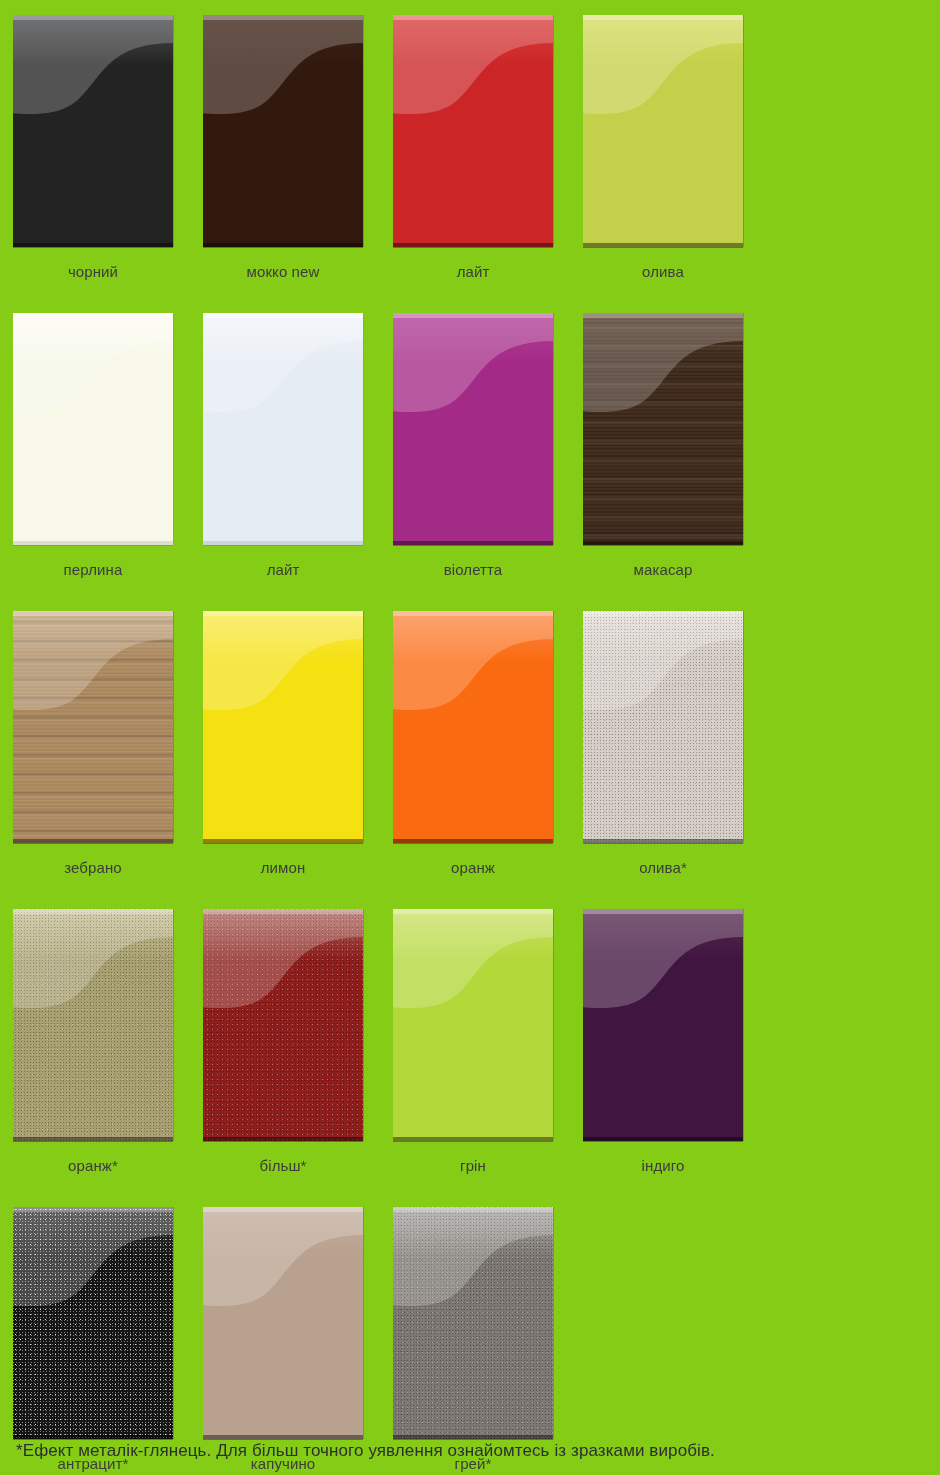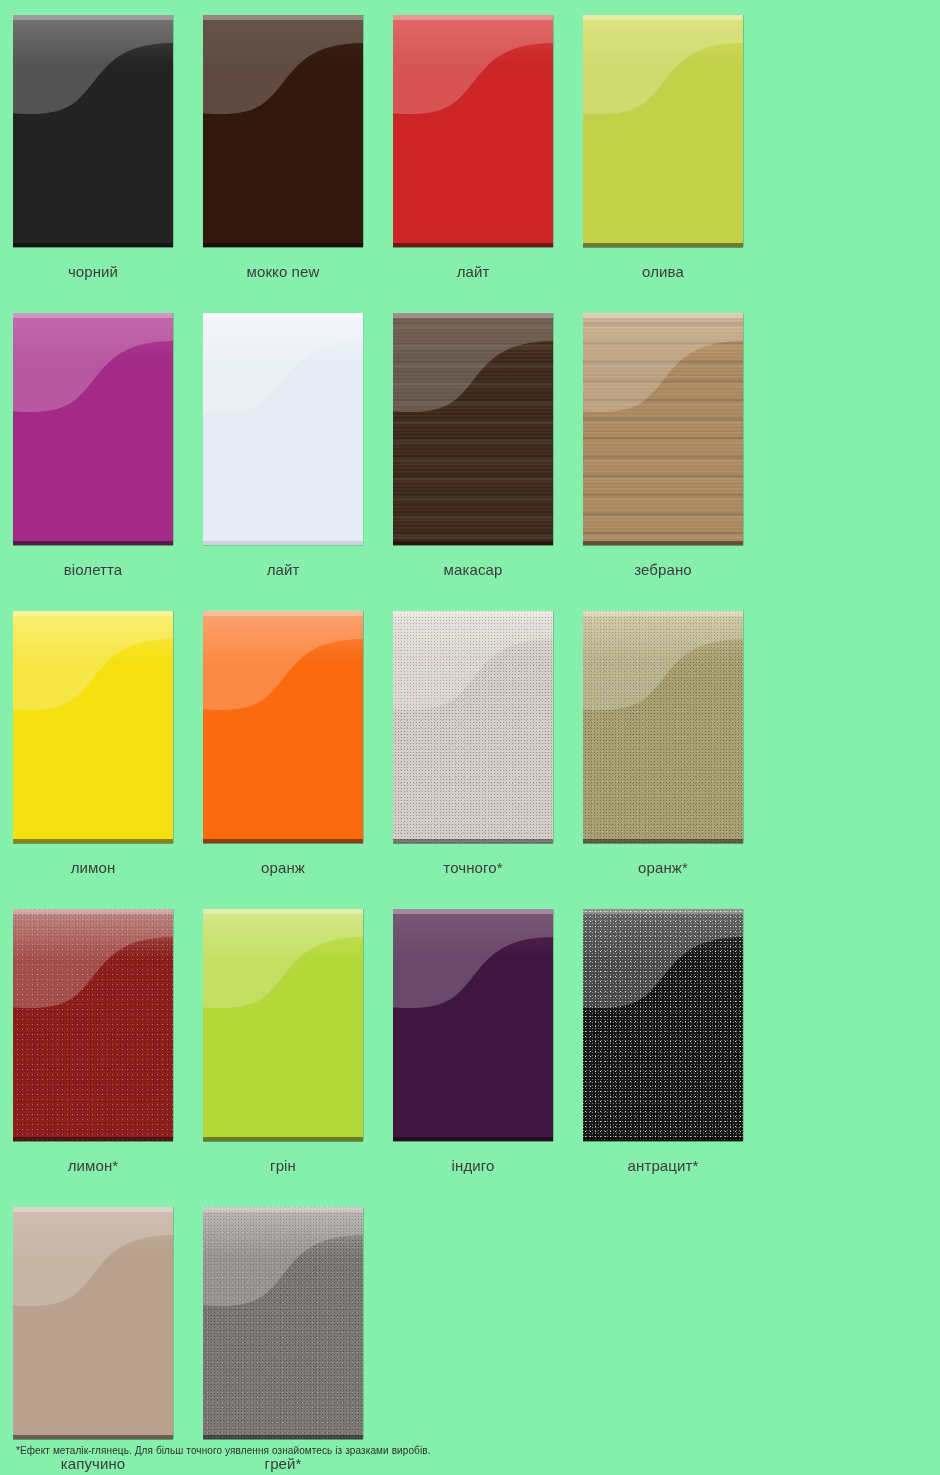--- a/index.html
+++ b/index.html
@@ -10,21 +10,21 @@
   body {
     width: 940px;
     height: 1475px;
     font-family: "Liberation Sans", "DejaVu Sans", sans-serif;
     overflow: hidden;
   }
   #palette-page {
     position: relative;
     width: 940px;
     height: 1475px;
-    background: #86efac;
+    background: #84cc16;
   }
 
   
   .swatch-grid {
     position: absolute;
     left: 0;
     top: 0;
     width: 940px;
     display: flex;
     flex-wrap: wrap;
@@ -139,21 +139,21 @@
     color: #3c3c3c;
     letter-spacing: 0.1px;
     white-space: nowrap;
   }
 
   
   .footnote {
     position: absolute;
     left: 16px;
     bottom: 14px;
-    font-size: 10px;
+    font-size: 17px;
     line-height: 20px;
     color: #2f2f2f;
     letter-spacing: 0.1px;
     white-space: nowrap;
   }
 </style>
 </head>
 <body>
 
 <div id="palette-page">
@@ -213,50 +213,65 @@
             <svg viewBox="0 0 164 105" preserveAspectRatio="none">
               <path d="M0,0 L164,0 L164,30 C 140,30 120,34 104,46 C 86,60 76,82 60,92 C 44,102 22,102 0,100 Z" fill="rgba(255,255,255,0.22)"></path>
             </svg>
           </div>
           <div class="swatch-topedge"></div>
           <div class="swatch-bottomedge"></div>
         </div>
         <div class="swatch-label">олива</div>
       </div>
       <div class="swatch-cell">
-        <div class="swatch-tile">
-          <div class="swatch-base" style="background: linear-gradient(rgb(176, 63, 149) 0%, rgb(163, 42, 135) 22%, rgb(163, 42, 135) 100%);"></div>
-          <div class="swatch-grain"></div>
-          <div class="swatch-metal"></div>
-          <div class="swatch-gloss">
-            <svg viewBox="0 0 164 105" preserveAspectRatio="none">
-              <path d="M0,0 L164,0 L164,30 C 140,30 120,34 104,46 C 86,60 76,82 60,92 C 44,102 22,102 0,100 Z" fill="rgba(255,255,255,0.22)"></path>
-            </svg>
-          </div>
-          <div class="swatch-topedge"></div>
-          <div class="swatch-bottomedge"></div>
-        </div>
-        <div class="swatch-label">віолетта</div>
+        <div class="swatch-tile pale">
+          <div class="swatch-base" style="background: linear-gradient(rgb(252, 252, 242) 0%, rgb(247, 248, 232) 22%, rgb(247, 248, 232) 100%);"></div>
+          <div class="swatch-grain"></div>
+          <div class="swatch-metal"></div>
+          <div class="swatch-gloss">
+            <svg viewBox="0 0 164 105" preserveAspectRatio="none">
+              <path d="M0,0 L164,0 L164,30 C 140,30 120,34 104,46 C 86,60 76,82 60,92 C 44,102 22,102 0,100 Z" fill="rgba(255,255,255,0.22)"></path>
+            </svg>
+          </div>
+          <div class="swatch-topedge"></div>
+          <div class="swatch-bottomedge"></div>
+        </div>
+        <div class="swatch-label">перлина</div>
       </div>
       <div class="swatch-cell">
         <div class="swatch-tile pale">
           <div class="swatch-base" style="background: linear-gradient(rgb(241, 245, 250) 0%, rgb(230, 236, 244) 22%, rgb(230, 236, 244) 100%);"></div>
           <div class="swatch-grain"></div>
           <div class="swatch-metal"></div>
           <div class="swatch-gloss">
             <svg viewBox="0 0 164 105" preserveAspectRatio="none">
               <path d="M0,0 L164,0 L164,30 C 140,30 120,34 104,46 C 86,60 76,82 60,92 C 44,102 22,102 0,100 Z" fill="rgba(255,255,255,0.22)"></path>
             </svg>
           </div>
           <div class="swatch-topedge"></div>
           <div class="swatch-bottomedge"></div>
         </div>
         <div class="swatch-label">лайт</div>
       </div>
       <div class="swatch-cell">
+        <div class="swatch-tile">
+          <div class="swatch-base" style="background: linear-gradient(rgb(176, 63, 149) 0%, rgb(163, 42, 135) 22%, rgb(163, 42, 135) 100%);"></div>
+          <div class="swatch-grain"></div>
+          <div class="swatch-metal"></div>
+          <div class="swatch-gloss">
+            <svg viewBox="0 0 164 105" preserveAspectRatio="none">
+              <path d="M0,0 L164,0 L164,30 C 140,30 120,34 104,46 C 86,60 76,82 60,92 C 44,102 22,102 0,100 Z" fill="rgba(255,255,255,0.22)"></path>
+            </svg>
+          </div>
+          <div class="swatch-topedge"></div>
+          <div class="swatch-bottomedge"></div>
+        </div>
+        <div class="swatch-label">віолетта</div>
+      </div>
+      <div class="swatch-cell">
         <div class="swatch-tile wood">
           <div class="swatch-base" style="background: linear-gradient(rgb(74, 48, 28) 0%, rgb(58, 36, 21) 22%, rgb(58, 36, 21) 100%);"></div>
           <div class="swatch-grain"></div>
           <div class="swatch-metal"></div>
           <div class="swatch-gloss">
             <svg viewBox="0 0 164 105" preserveAspectRatio="none">
               <path d="M0,0 L164,0 L164,30 C 140,30 120,34 104,46 C 86,60 76,82 60,92 C 44,102 22,102 0,100 Z" fill="rgba(255,255,255,0.22)"></path>
             </svg>
           </div>
           <div class="swatch-topedge"></div>
@@ -315,21 +330,21 @@
           <div class="swatch-grain"></div>
           <div class="swatch-metal"></div>
           <div class="swatch-gloss">
             <svg viewBox="0 0 164 105" preserveAspectRatio="none">
               <path d="M0,0 L164,0 L164,30 C 140,30 120,34 104,46 C 86,60 76,82 60,92 C 44,102 22,102 0,100 Z" fill="rgba(255,255,255,0.22)"></path>
             </svg>
           </div>
           <div class="swatch-topedge"></div>
           <div class="swatch-bottomedge"></div>
         </div>
-        <div class="swatch-label">точного*</div>
+        <div class="swatch-label">олива*</div>
       </div>
       <div class="swatch-cell">
         <div class="swatch-tile metal">
           <div class="swatch-base" style="background: linear-gradient(rgb(198, 191, 146) 0%, rgb(168, 160, 112) 22%, rgb(168, 160, 112) 100%);"></div>
           <div class="swatch-grain"></div>
           <div class="swatch-metal"></div>
           <div class="swatch-gloss">
             <svg viewBox="0 0 164 105" preserveAspectRatio="none">
               <path d="M0,0 L164,0 L164,30 C 140,30 120,34 104,46 C 86,60 76,82 60,92 C 44,102 22,102 0,100 Z" fill="rgba(255,255,255,0.22)"></path>
             </svg>
@@ -345,21 +360,21 @@
           <div class="swatch-grain"></div>
           <div class="swatch-metal"></div>
           <div class="swatch-gloss">
             <svg viewBox="0 0 164 105" preserveAspectRatio="none">
               <path d="M0,0 L164,0 L164,30 C 140,30 120,34 104,46 C 86,60 76,82 60,92 C 44,102 22,102 0,100 Z" fill="rgba(255,255,255,0.22)"></path>
             </svg>
           </div>
           <div class="swatch-topedge"></div>
           <div class="swatch-bottomedge"></div>
         </div>
-        <div class="swatch-label">лимон*</div>
+        <div class="swatch-label">більш*</div>
       </div>
       <div class="swatch-cell">
         <div class="swatch-tile">
           <div class="swatch-base" style="background: linear-gradient(rgb(201, 225, 103) 0%, rgb(179, 216, 58) 22%, rgb(179, 216, 58) 100%);"></div>
           <div class="swatch-grain"></div>
           <div class="swatch-metal"></div>
           <div class="swatch-gloss">
             <svg viewBox="0 0 164 105" preserveAspectRatio="none">
               <path d="M0,0 L164,0 L164,30 C 140,30 120,34 104,46 C 86,60 76,82 60,92 C 44,102 22,102 0,100 Z" fill="rgba(255,255,255,0.22)"></path>
             </svg>

